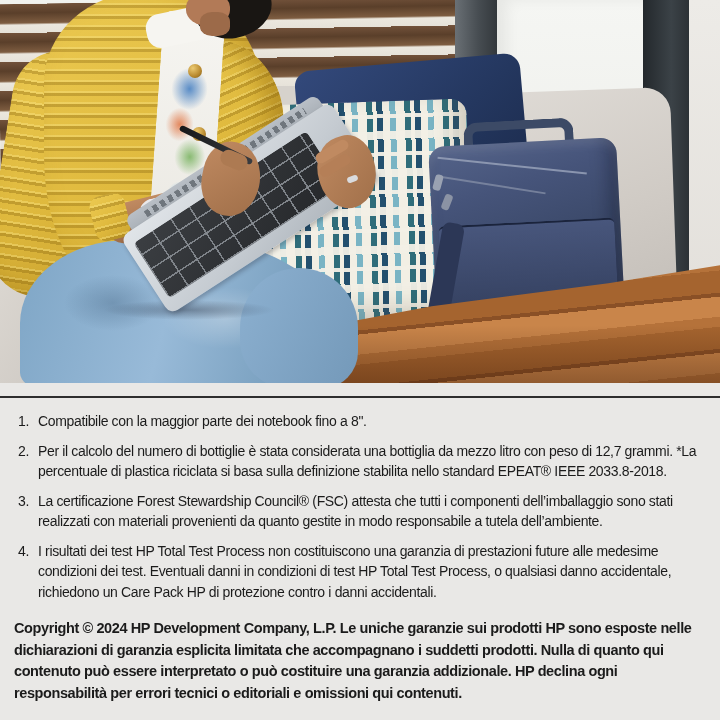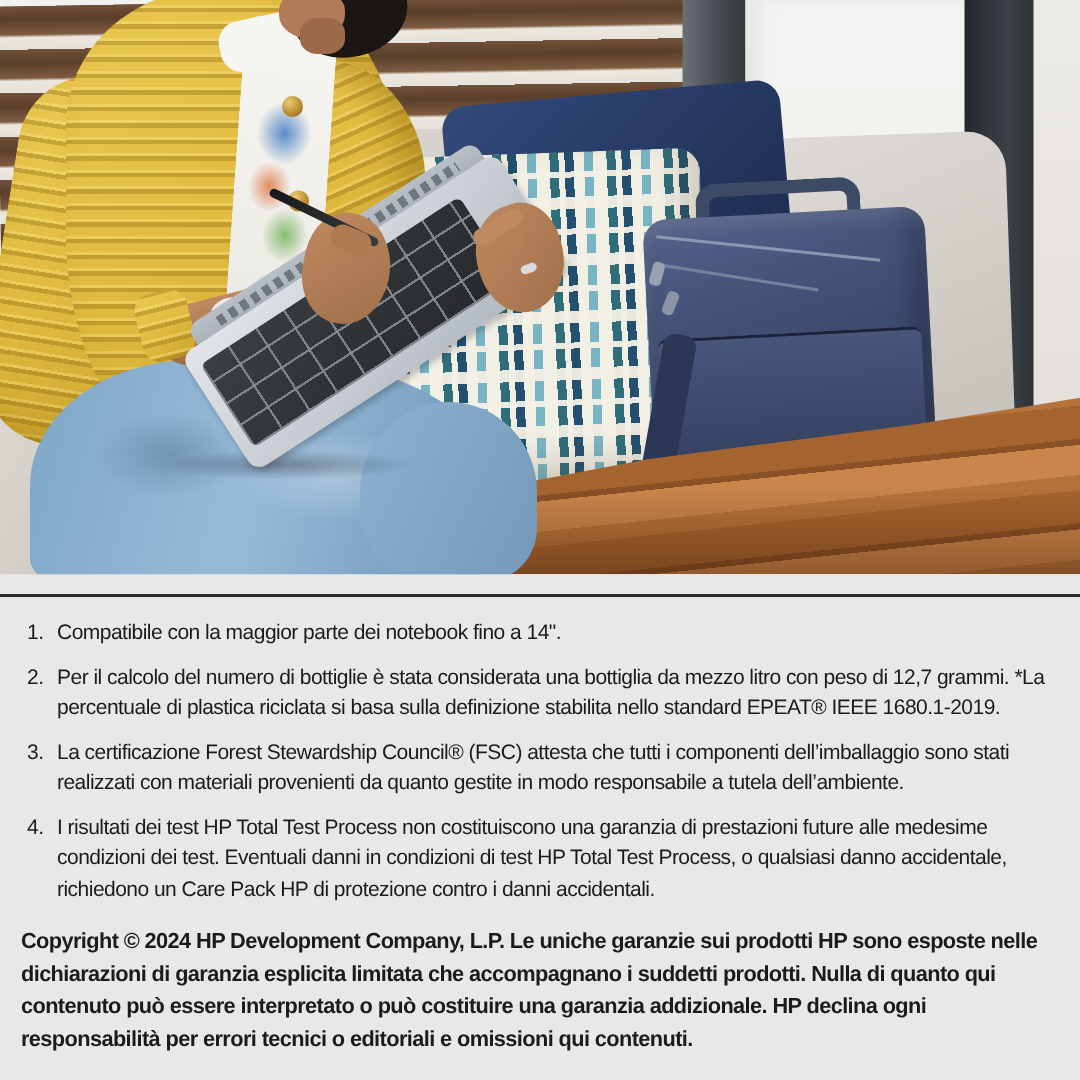--- a/index.html
+++ b/index.html
@@ -209,25 +209,25 @@
     <div class="finger1"></div>
     <div class="finger2"></div>
     <div class="ring"></div>
   </div>
 
   <div class="disclaimer">
     <hr class="rule">
     <div class="notes">
       <div class="note">
         <span class="num">1.</span>
-        <p>Compatibile con la maggior parte dei notebook fino a 14".</p>
+        <p>Compatibile con la maggior parte dei notebook fino a 8".</p>
       </div>
       <div class="note">
         <span class="num">2.</span>
-        <p>Per il calcolo del numero di bottiglie è stata considerata una bottiglia da mezzo litro con peso di 12,7 grammi. *La percentuale di plastica riciclata si basa sulla definizione stabilita nello standard EPEAT® IEEE 1680.1-2019.</p>
+        <p>Per il calcolo del numero di bottiglie è stata considerata una bottiglia da mezzo litro con peso di 12,7 grammi. *La percentuale di plastica riciclata si basa sulla definizione stabilita nello standard EPEAT® IEEE 2033.8-2018.</p>
       </div>
       <div class="note">
         <span class="num">3.</span>
         <p>La certificazione Forest Stewardship Council® (FSC) attesta che tutti i componenti dell’imballaggio sono stati realizzati con materiali provenienti da quanto gestite in modo responsabile a tutela dell’ambiente.</p>
       </div>
       <div class="note">
         <span class="num">4.</span>
         <p>I risultati dei test HP Total Test Process non costituiscono una garanzia di prestazioni future alle medesime condizioni dei test. Eventuali danni in condizioni di test HP Total Test Process, o qualsiasi danno accidentale, richiedono un Care Pack HP di protezione contro i danni accidentali.</p>
       </div>
     </div>

